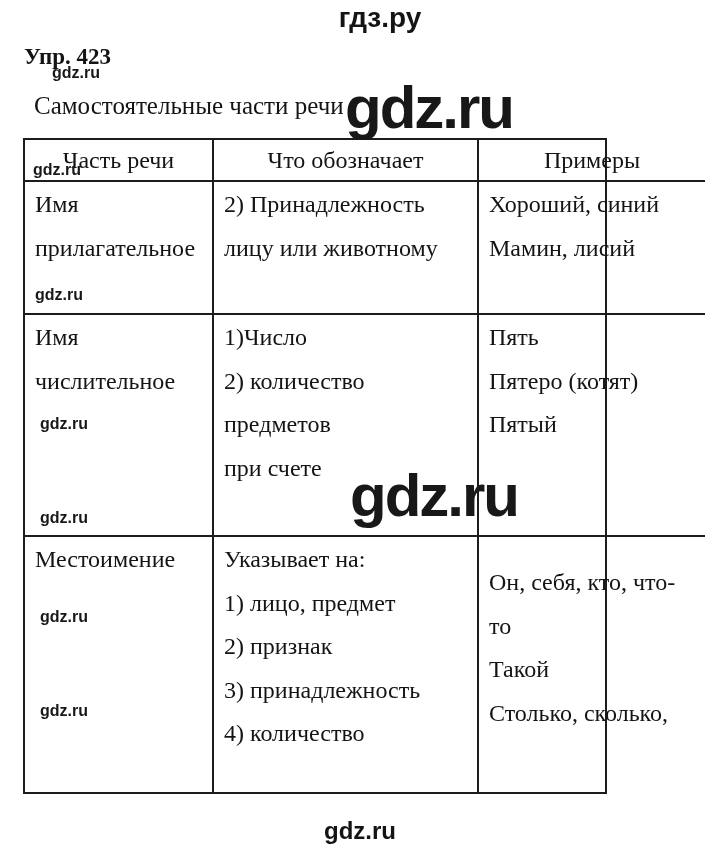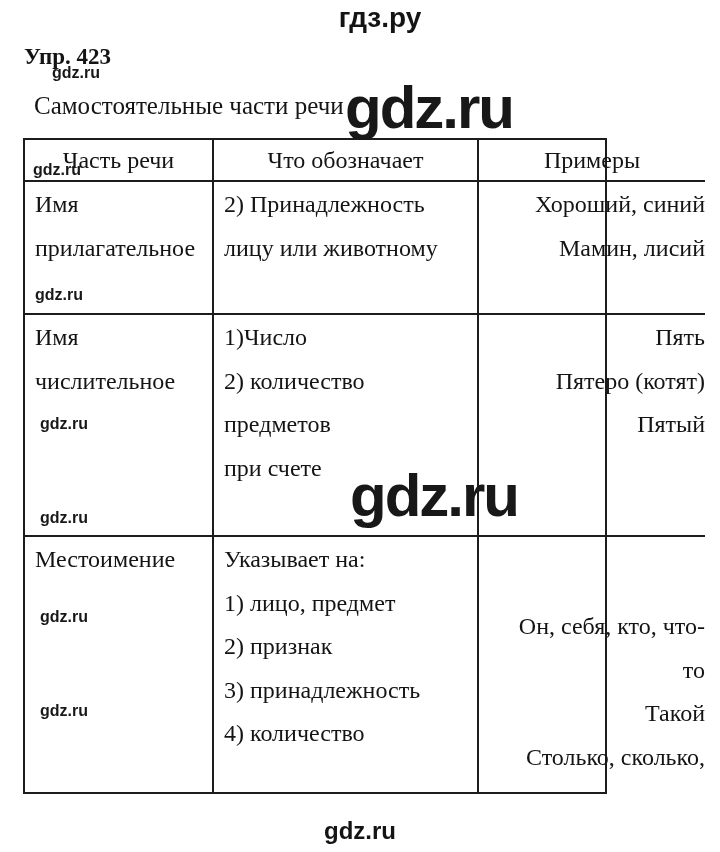--- a/index.html
+++ b/index.html
@@ -47,29 +47,29 @@
     position:absolute;left:23px;top:138px;
     width:584px;
     display:grid;
     grid-template-columns:189px 265px 226px;
     grid-template-rows:42px 133px 222px 255px;
     border:2px solid var(--border);
     font-size:24px;
     z-index:1;
   }
   .cell{border-right:2px solid var(--border);border-bottom:2px solid var(--border);}
-  .cell.lastcol{border-right:none;text-align:right;}
+  .cell.lastcol{border-right:none;}
   .cell.lastrow{border-bottom:none;}
   .hd{
     display:flex;align-items:center;justify-content:center;
     white-space:nowrap;
   }
   .bodycell{padding-left:10px;padding-top:1px;}
   .ln{line-height:43.5px;white-space:nowrap;}
-  .skip1{padding-top:68px;}
+  .skip1{padding-top:24px;}
   .logo-bottom{
     position:absolute;left:0;right:0;top:817px;
     text-align:center;
     font-family:"Liberation Sans","DejaVu Sans",sans-serif;
     font-weight:bold;font-size:24px;
   }
 </style>
 </head>
 <body>
 

